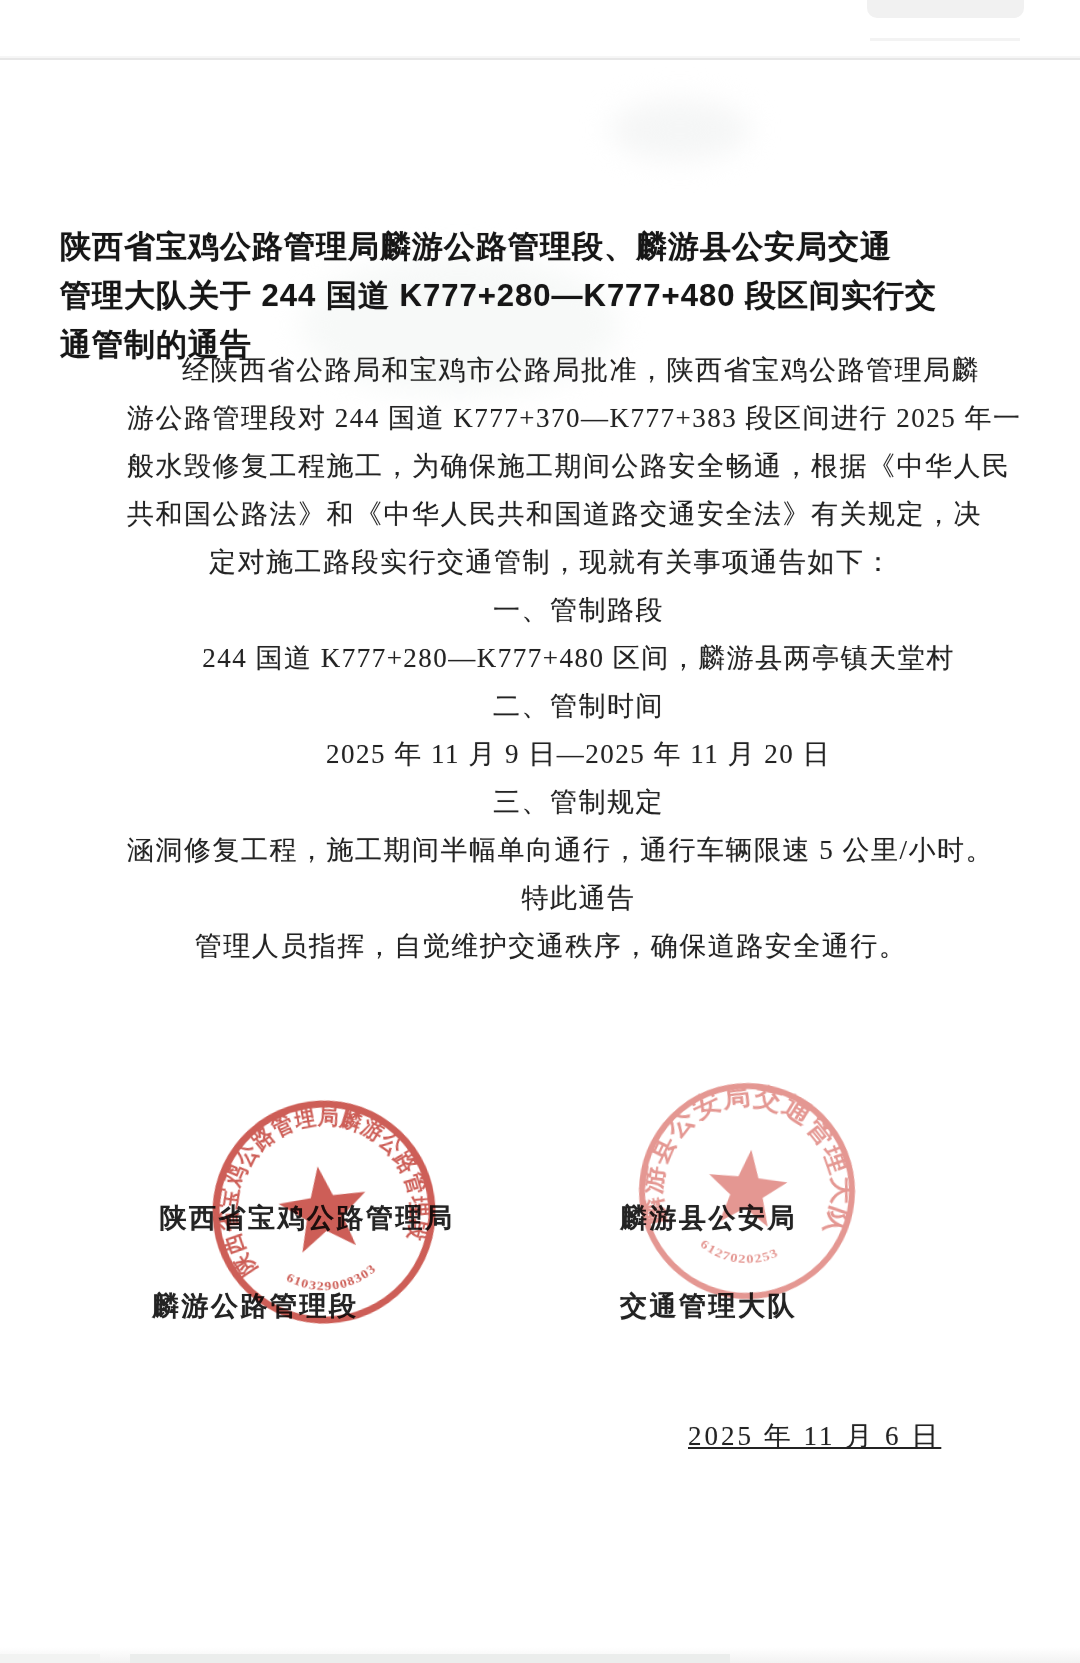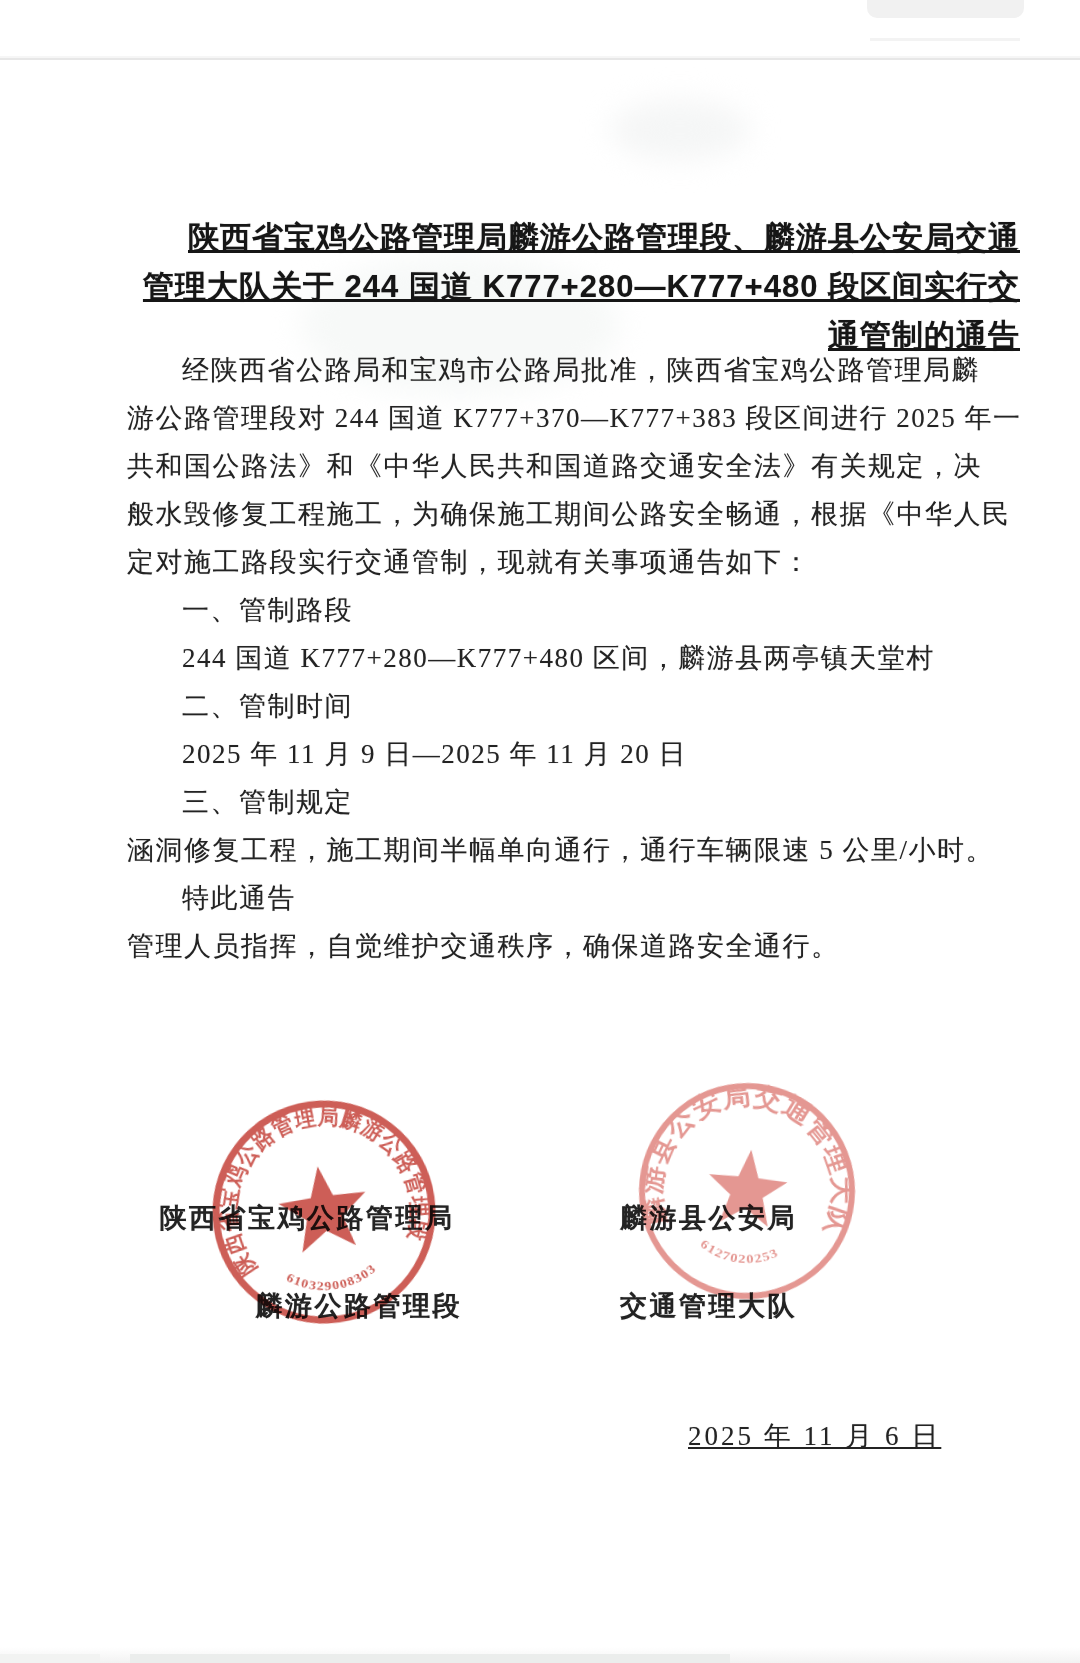--- a/index.html
+++ b/index.html
@@ -19,43 +19,43 @@
                  background:linear-gradient(#ffffff,#f2f2f2); }
   .bottom-patch { position:absolute; bottom:0; height:9px; background:#ebedec; }
   .bottom-patch.p1 { left:130px; width:600px; }
   .bottom-patch.p2 { left:0; width:100px; background:#f2f3f2; }
   .smudge { position:absolute; border-radius:50%; filter:blur(14px); }
   .smudge.s1 { left:300px; top:255px; width:320px; height:140px; background:#f7f9f8; }
   .smudge.s2 { left:610px; top:100px; width:140px; height:60px; background:#f5f6f6; }
 
   
   .title {
-    position:absolute; top:192px; left:60px; right:60px;
-    text-align:right;
+    position:absolute; top:201px; left:60px; right:60px;
+    text-align:left;
     font-family:"Liberation Sans", sans-serif; font-weight:bold;
     font-size:31px; line-height:49px; letter-spacing:1px; color:#161616;
     text-shadow:0 0 1px rgba(0,0,0,.35);
-    text-decoration:underline;
   }
   .title .tline { display:block; }
 
   
   .body-text {
     position:absolute; top:346px; left:127px; width:848px;
     font-size:27px; line-height:48px; letter-spacing:1.5px; color:#232323;
     text-shadow:0 0 1px rgba(0,0,0,.25);
+    text-align:center;
   }
   .line { height:48px; white-space:nowrap; }
   .line.indent { padding-left:55px; }
 
   
   .sig { position:absolute; font-size:27px; letter-spacing:2.5px; color:#232323;
          white-space:nowrap; z-index:2; text-shadow:0 0 1px rgba(0,0,0,.25);font-weight:bold; }
   .sig-left-1  { left:152px; top:1200px; width:310px; text-align:center; }
-  .sig-left-2  { left:152px; top:1288px; width:310px; text-align:right; }
+  .sig-left-2  { left:152px; top:1288px; width:310px; text-align:left; }
   .sig-right-1 { left:620px; top:1200px; }
   .sig-right-2 { left:620px; top:1288px; }
 
   .date-line { position:absolute; left:688px; top:1418px; font-size:27px;
                letter-spacing:3px; color:#232323; text-shadow:0 0 1px rgba(0,0,0,.25);text-decoration:underline; }
 
   
   .stamp { position:absolute; mix-blend-mode:multiply; z-index:3; }
   .stamp.left  { left:198px; top:1086px; width:252px; height:252px;
                  opacity:.82; transform:rotate(-8deg); }
@@ -78,22 +78,22 @@
 
   <h1 class="title">
     <span class="tline">陕西省宝鸡公路管理局麟游公路管理段、麟游县公安局交通</span>
     <span class="tline">管理大队关于 244 国道 K777+280—K777+480 段区间实行交</span>
     <span class="tline">通管制的通告</span>
   </h1>
 
   <div class="body-text">
     <div class="line indent">经陕西省公路局和宝鸡市公路局批准，陕西省宝鸡公路管理局麟</div>
     <div class="line">游公路管理段对 244 国道 K777+370—K777+383 段区间进行 2025 年一</div>
+    <div class="line">般水毁修复工程施工，为确保施工期间公路安全畅通，根据《中华人民</div>
     <div class="line">共和国公路法》和《中华人民共和国道路交通安全法》有关规定，决</div>
-    <div class="line">般水毁修复工程施工，为确保施工期间公路安全畅通，根据《中华人民</div>
     <div class="line">定对施工路段实行交通管制，现就有关事项通告如下：</div>
     <div class="line indent">一、管制路段</div>
     <div class="line indent">244 国道 K777+280—K777+480 区间，麟游县两亭镇天堂村</div>
     <div class="line indent">二、管制时间</div>
     <div class="line indent">2025 年 11 月 9 日—2025 年 11 月 20 日</div>
     <div class="line indent">三、管制规定</div>
     <div class="line">涵洞修复工程，施工期间半幅单向通行，通行车辆限速 5 公里/小时。</div>
     <div class="line indent">特此通告</div>
     <div class="line">管理人员指挥，自觉维护交通秩序，确保道路安全通行。</div>
   </div>

